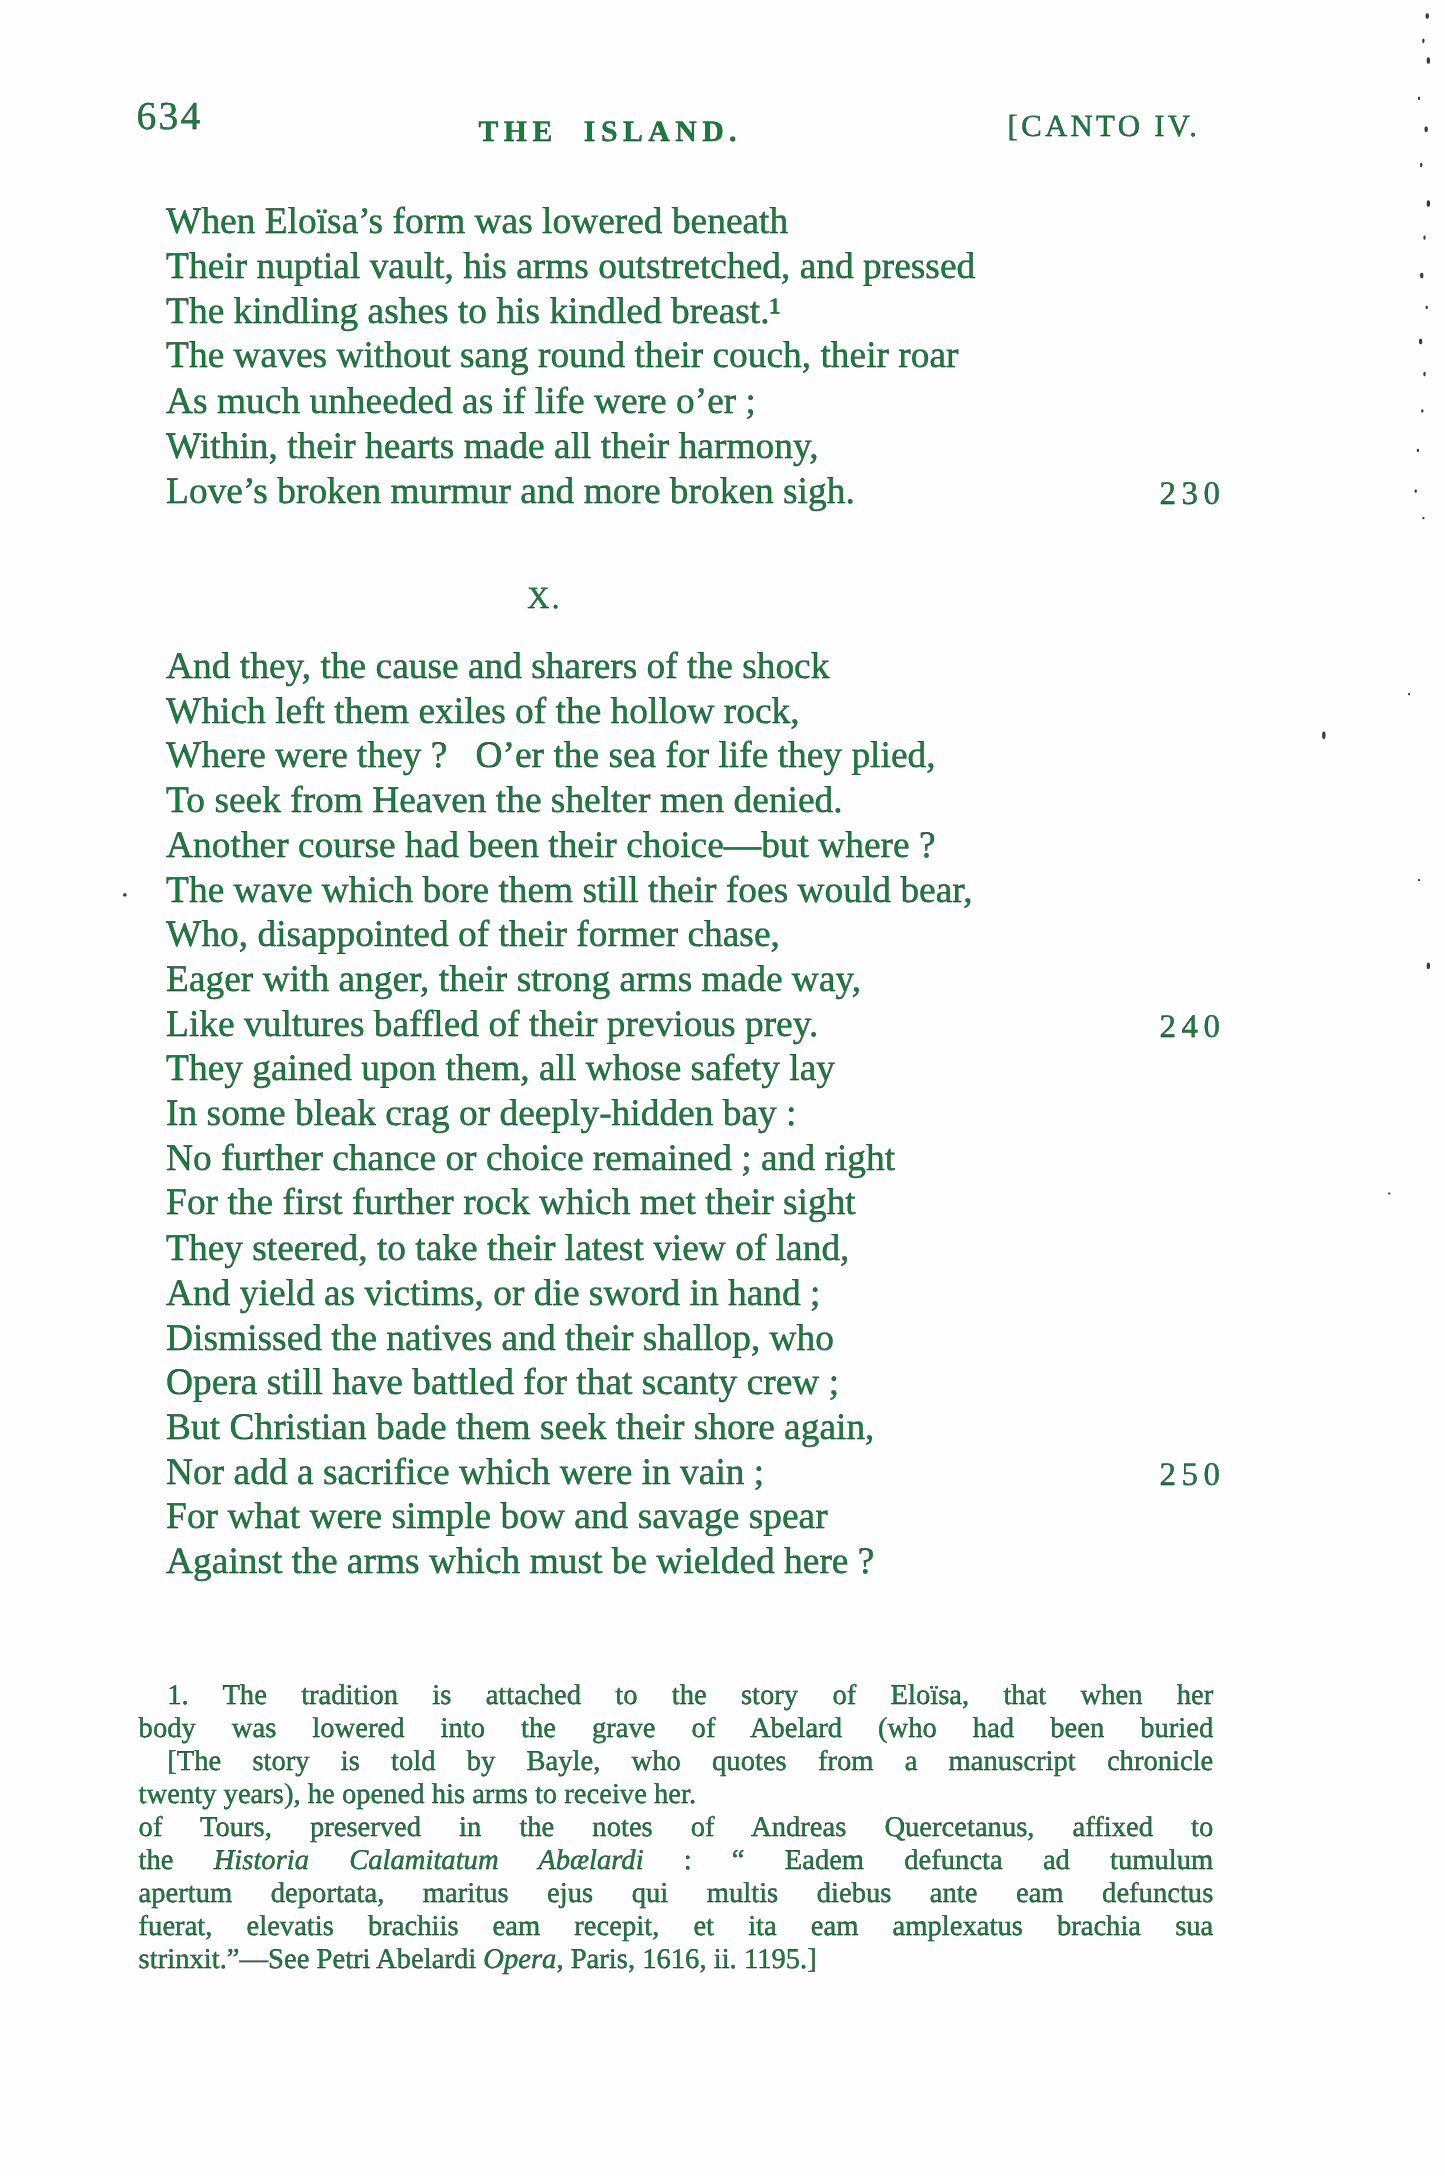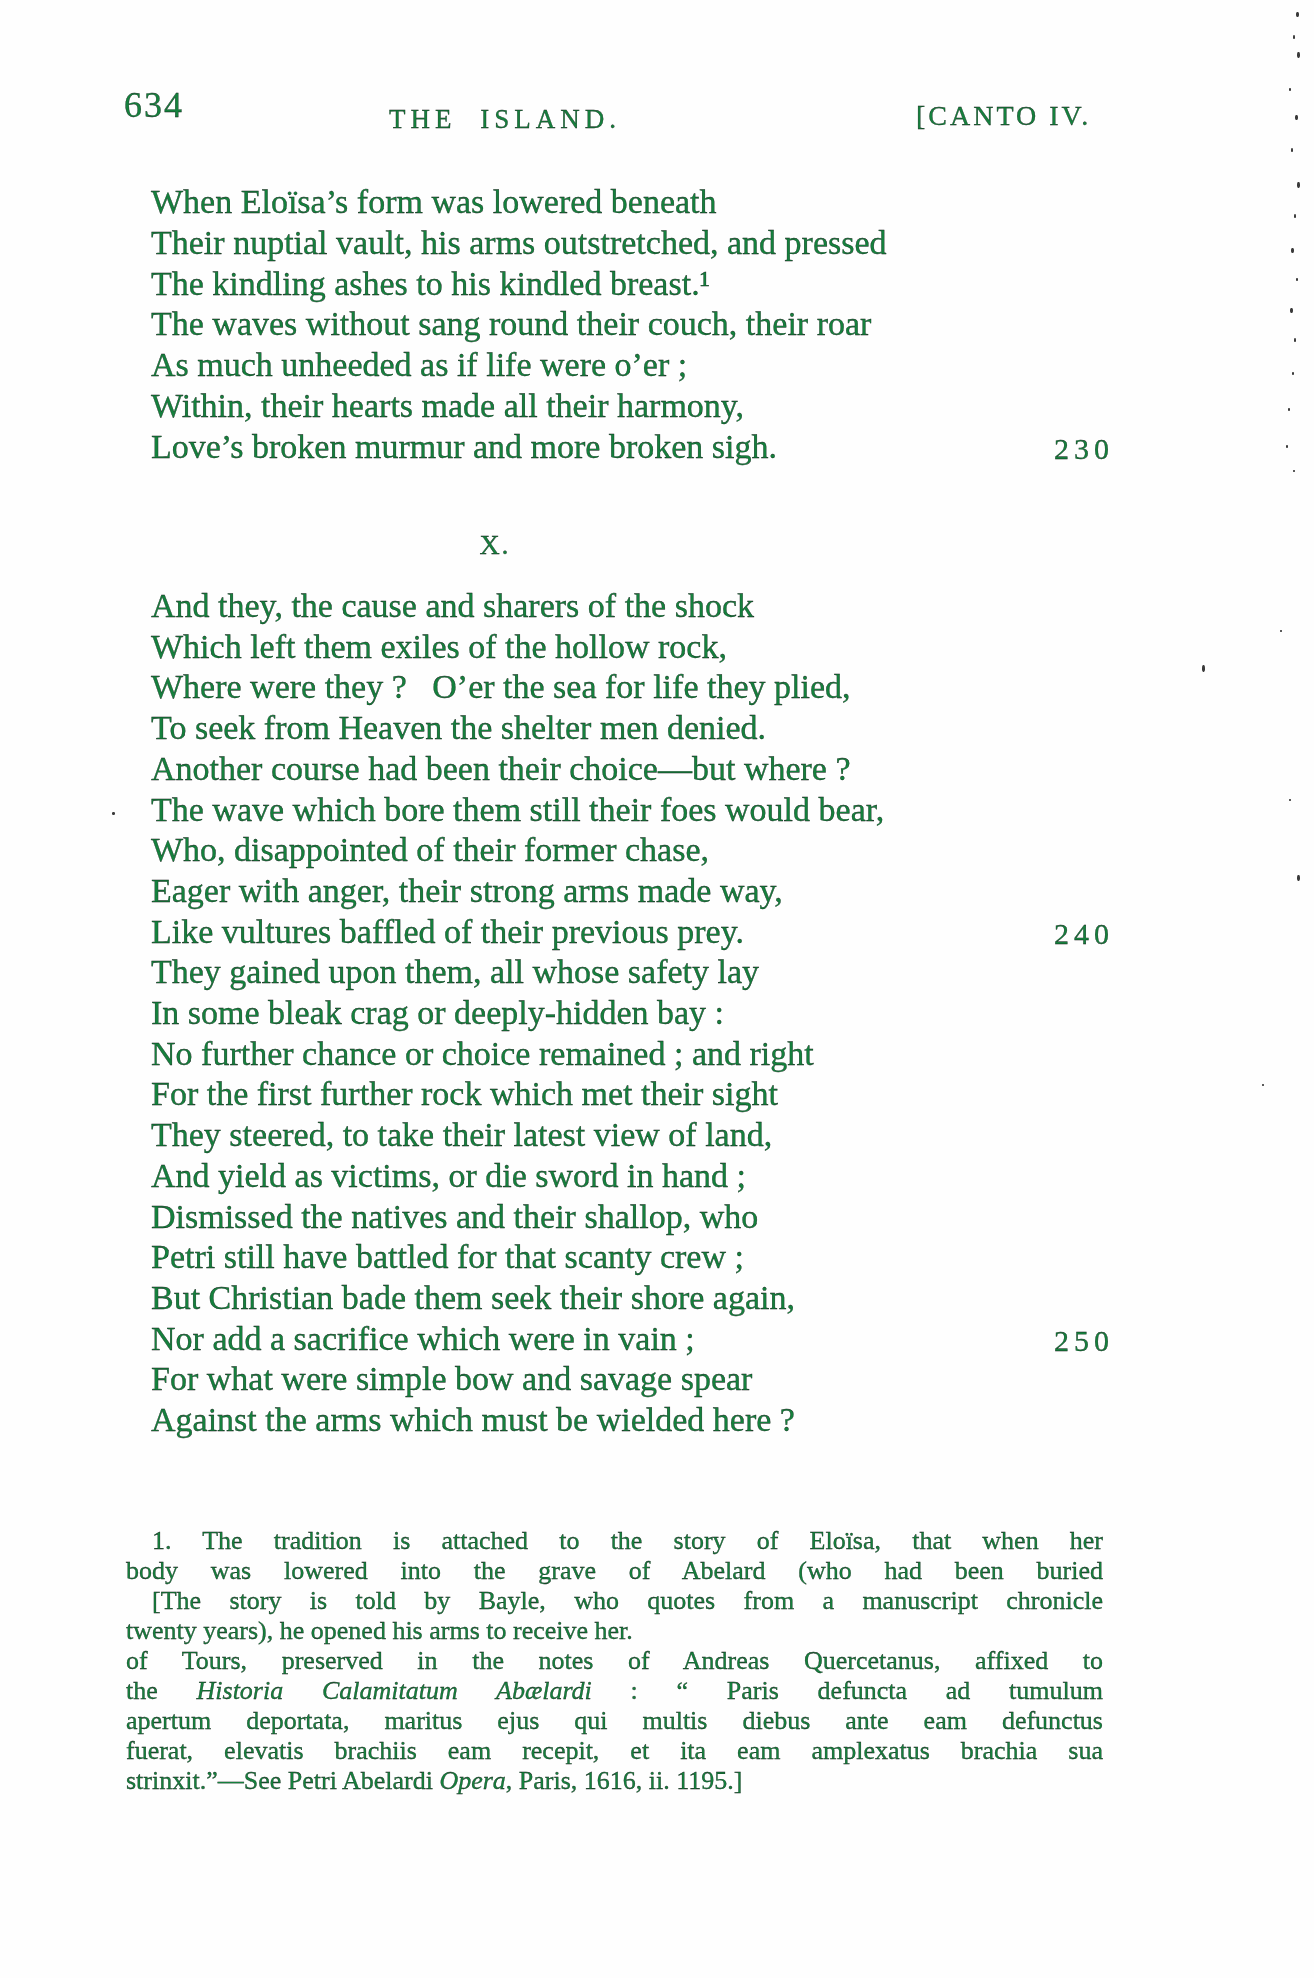--- a/index.html
+++ b/index.html
@@ -8,21 +8,21 @@
     width:1314px;height:1978px;
     background:#fefefe;
     overflow:hidden;
     font-family:"Liberation Serif", serif;
     color:#15803d;
     padding-left:32px;
     -webkit-text-stroke:0.3px #161616;
   }
   .abs{position:absolute;}
   #page-number{left:124px;top:84px;font-size:36px;letter-spacing:2px;}
-  #running-title{left:389px;top:104px;font-size:27px;font-weight:normal;letter-spacing:5px;word-spacing:12px;}
+  #running-title{left:435px;top:104px;font-size:27px;font-weight:bold;letter-spacing:5px;word-spacing:12px;}
   #canto-label{left:916px;top:100px;font-size:28px;font-weight:normal;letter-spacing:3px;}
   .stanza{left:134px;width:985px;font-size:34px;}
   #stanza-ix{top:182px;line-height:40.8px;}
   #stanza-x{top:586px;line-height:40.7px;}
   .poem-line{position:relative;white-space:pre;margin-left:17px;}
   .line-num{
     position:absolute;left:903px;top:2px;
     font-size:30px;letter-spacing:5px;white-space:pre;
   }
   #section-heading{left:0;top:529px;width:990px;text-align:center;font-size:28px;letter-spacing:2px;}
@@ -63,34 +63,34 @@
       <div class="poem-line"><span>Who, disappointed of their former chase,</span></div>
       <div class="poem-line"><span>Eager with anger, their strong arms made way,</span></div>
       <div class="poem-line"><span>Like vultures baffled of their previous prey.</span><span class="line-num">240</span></div>
       <div class="poem-line"><span>They gained upon them, all whose safety lay</span></div>
       <div class="poem-line"><span>In some bleak crag or deeply-hidden bay :</span></div>
       <div class="poem-line"><span>No further chance or choice remained ; and right</span></div>
       <div class="poem-line"><span>For the first further rock which met their sight</span></div>
       <div class="poem-line"><span>They steered, to take their latest view of land,</span></div>
       <div class="poem-line"><span>And yield as victims, or die sword in hand ;</span></div>
       <div class="poem-line"><span>Dismissed the natives and their shallop, who</span></div>
-      <div class="poem-line"><span>Petri still have battled for that scanty crew ;</span></div>
+      <div class="poem-line"><span>Opera still have battled for that scanty crew ;</span></div>
       <div class="poem-line"><span>But Christian bade them seek their shore again,</span></div>
       <div class="poem-line"><span>Nor add a sacrifice which were in vain ;</span><span class="line-num">250</span></div>
       <div class="poem-line"><span>For what were simple bow and savage spear</span></div>
       <div class="poem-line"><span>Against the arms which must be wielded here ?</span></div>
     </div>
 
   <div id="footnote" class="abs">
       <div class="fn-line fn-justify fn-indent"><span>1. The tradition is attached to the story of Eloïsa, that when her</span></div>
       <div class="fn-line fn-justify"><span>body was lowered into the grave of Abelard (who had been buried</span></div>
       <div class="fn-line fn-justify fn-indent"><span>[The story is told by Bayle, who quotes from a manuscript chronicle</span></div>
       <div class="fn-line"><span>twenty years), he opened his arms to receive her.</span></div>
       <div class="fn-line fn-justify"><span>of Tours, preserved in the notes of Andreas Quercetanus, affixed to</span></div>
-      <div class="fn-line fn-justify"><span>the </span><span class="italic">Historia Calamitatum Abælardi</span><span> :  “ Paris defuncta ad tumulum</span></div>
+      <div class="fn-line fn-justify"><span>the </span><span class="italic">Historia Calamitatum Abælardi</span><span> :  “ Eadem defuncta ad tumulum</span></div>
       <div class="fn-line fn-justify"><span>apertum deportata, maritus ejus qui multis diebus ante eam defunctus</span></div>
       <div class="fn-line fn-justify"><span>fuerat, elevatis brachiis eam recepit, et ita eam amplexatus brachia sua</span></div>
       <div class="fn-line"><span>strinxit.”—See Petri Abelardi </span><span class="italic">Opera</span><span>, Paris, 1616, ii. 1195.]</span></div>
     </div>
 
   <div id="specks">
       <div class="speck" style="left: 1296px; top: 12px; width: 3px; height: 5px;"></div>
       <div class="speck" style="left: 1293px; top: 35px; width: 2px; height: 4px;"></div>
       <div class="speck" style="left: 1297px; top: 52px; width: 3px; height: 6px;"></div>
       <div class="speck" style="left: 1289px; top: 88px; width: 2px; height: 3px;"></div>

